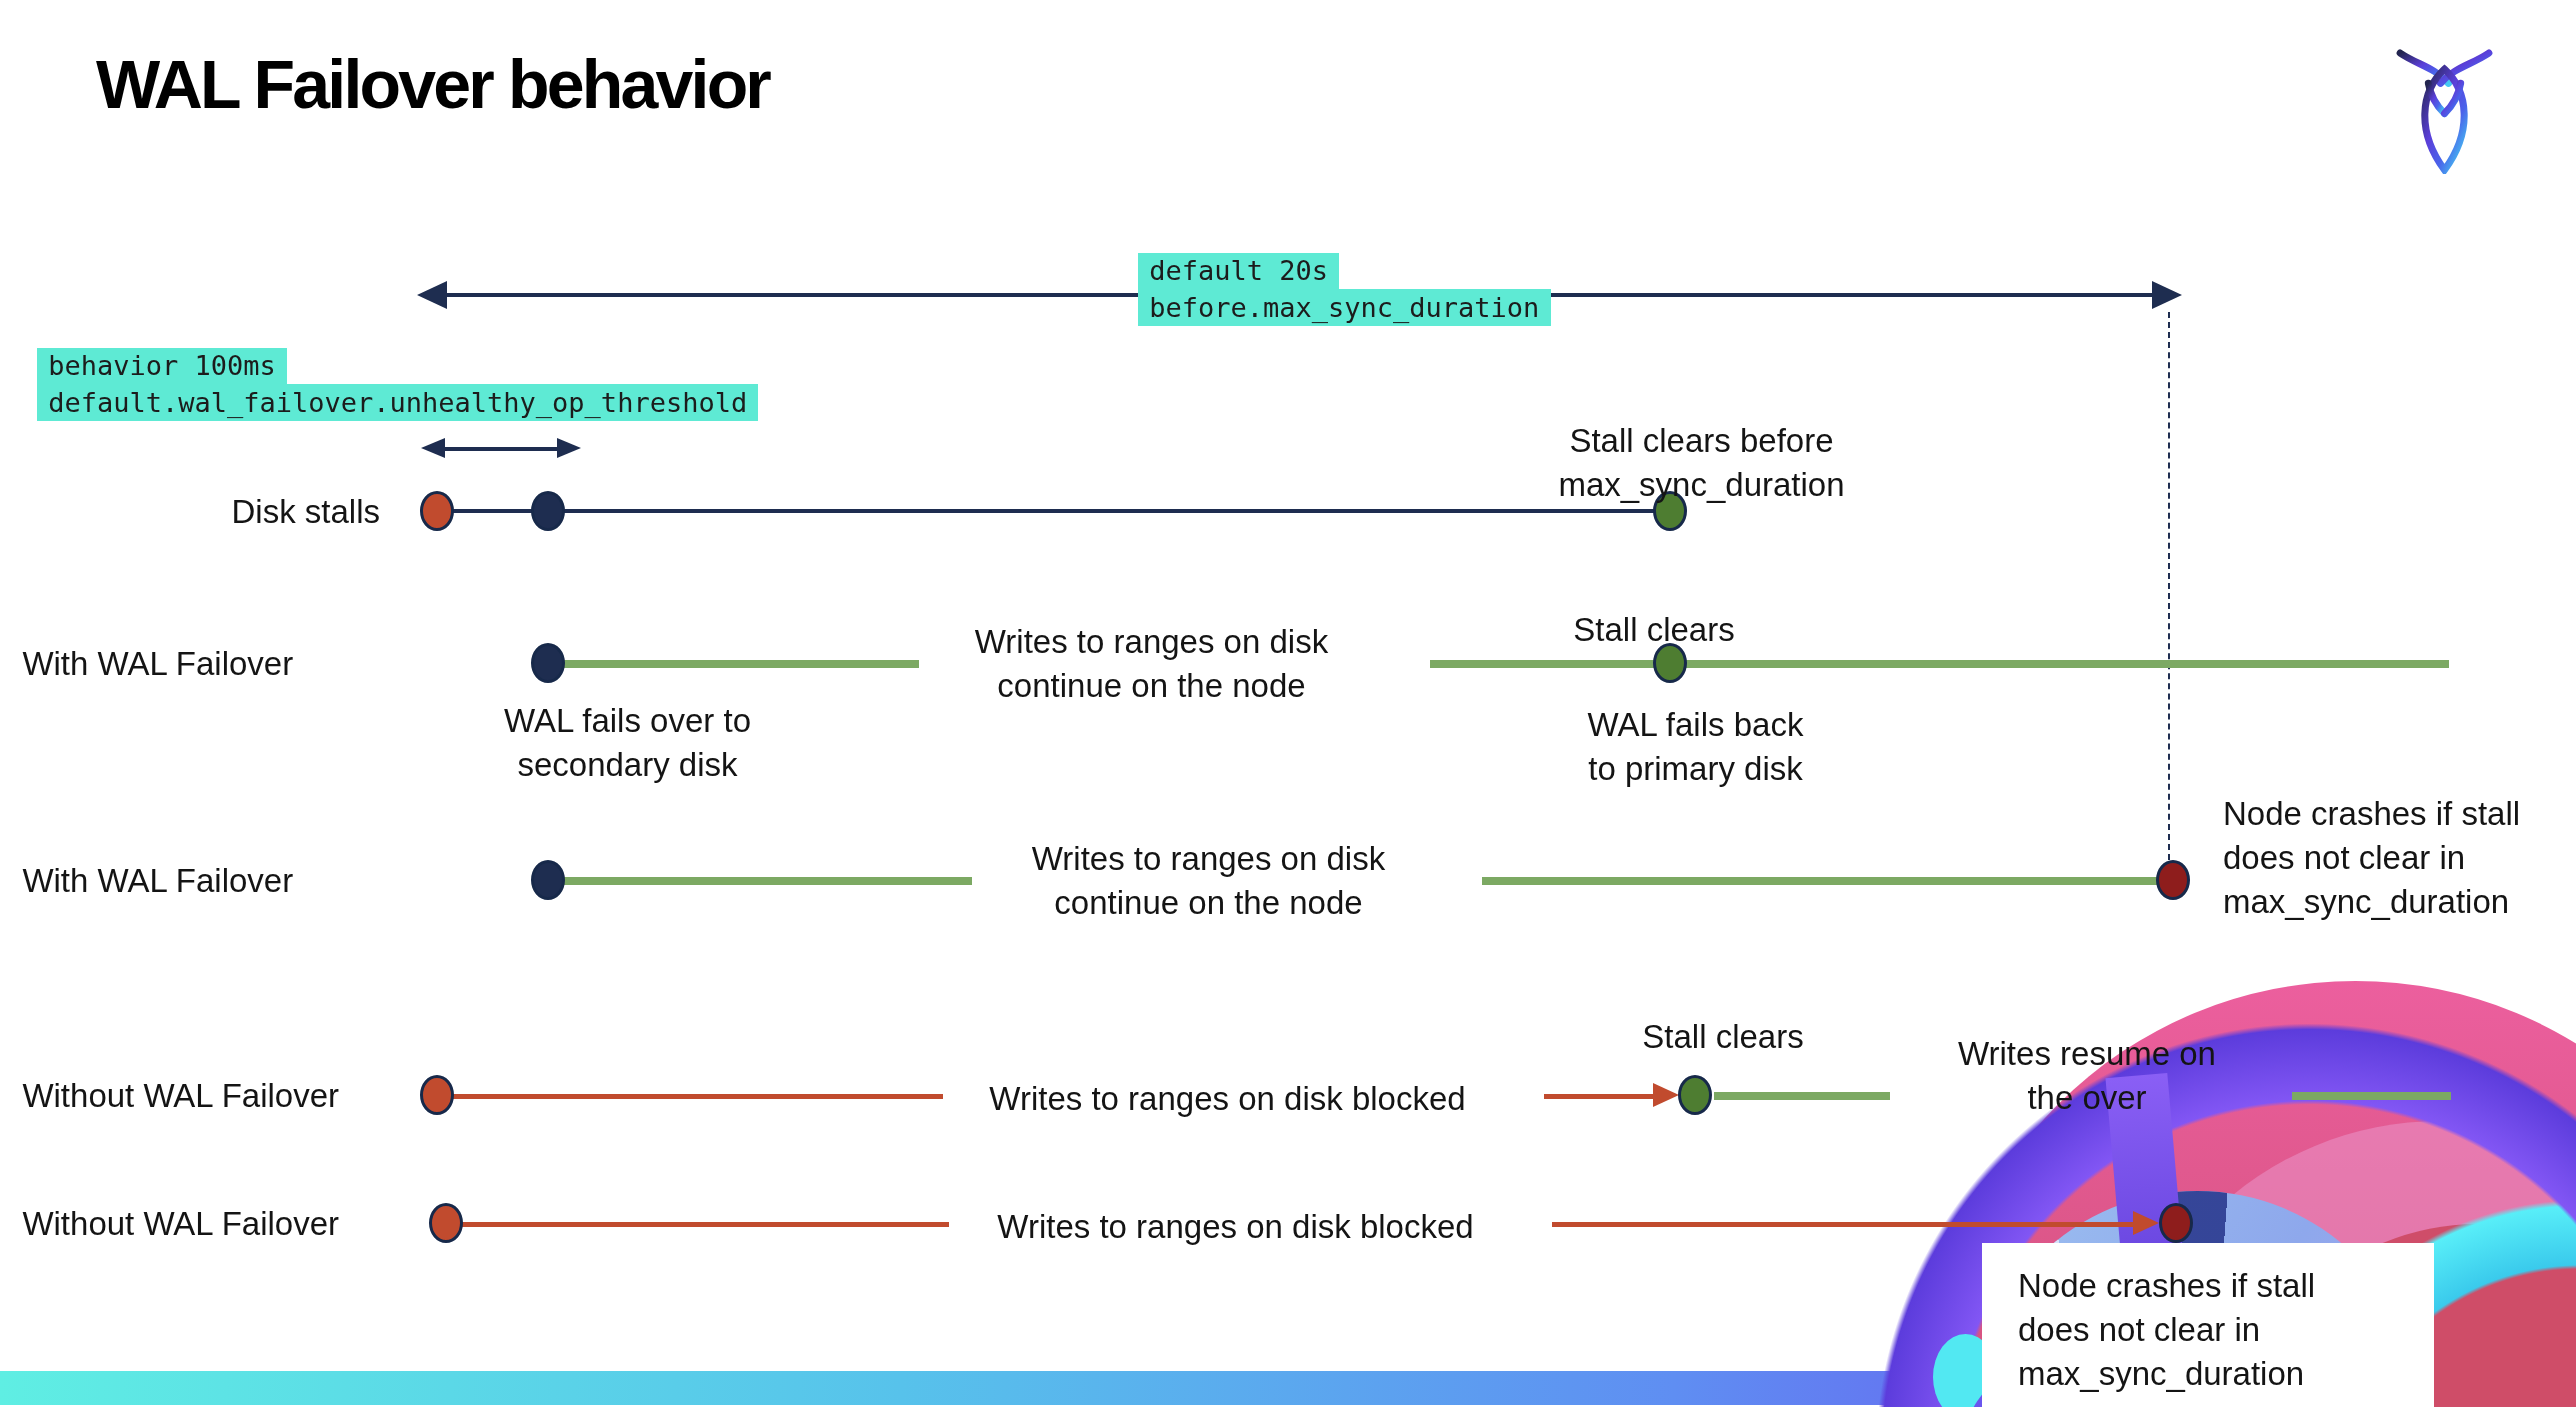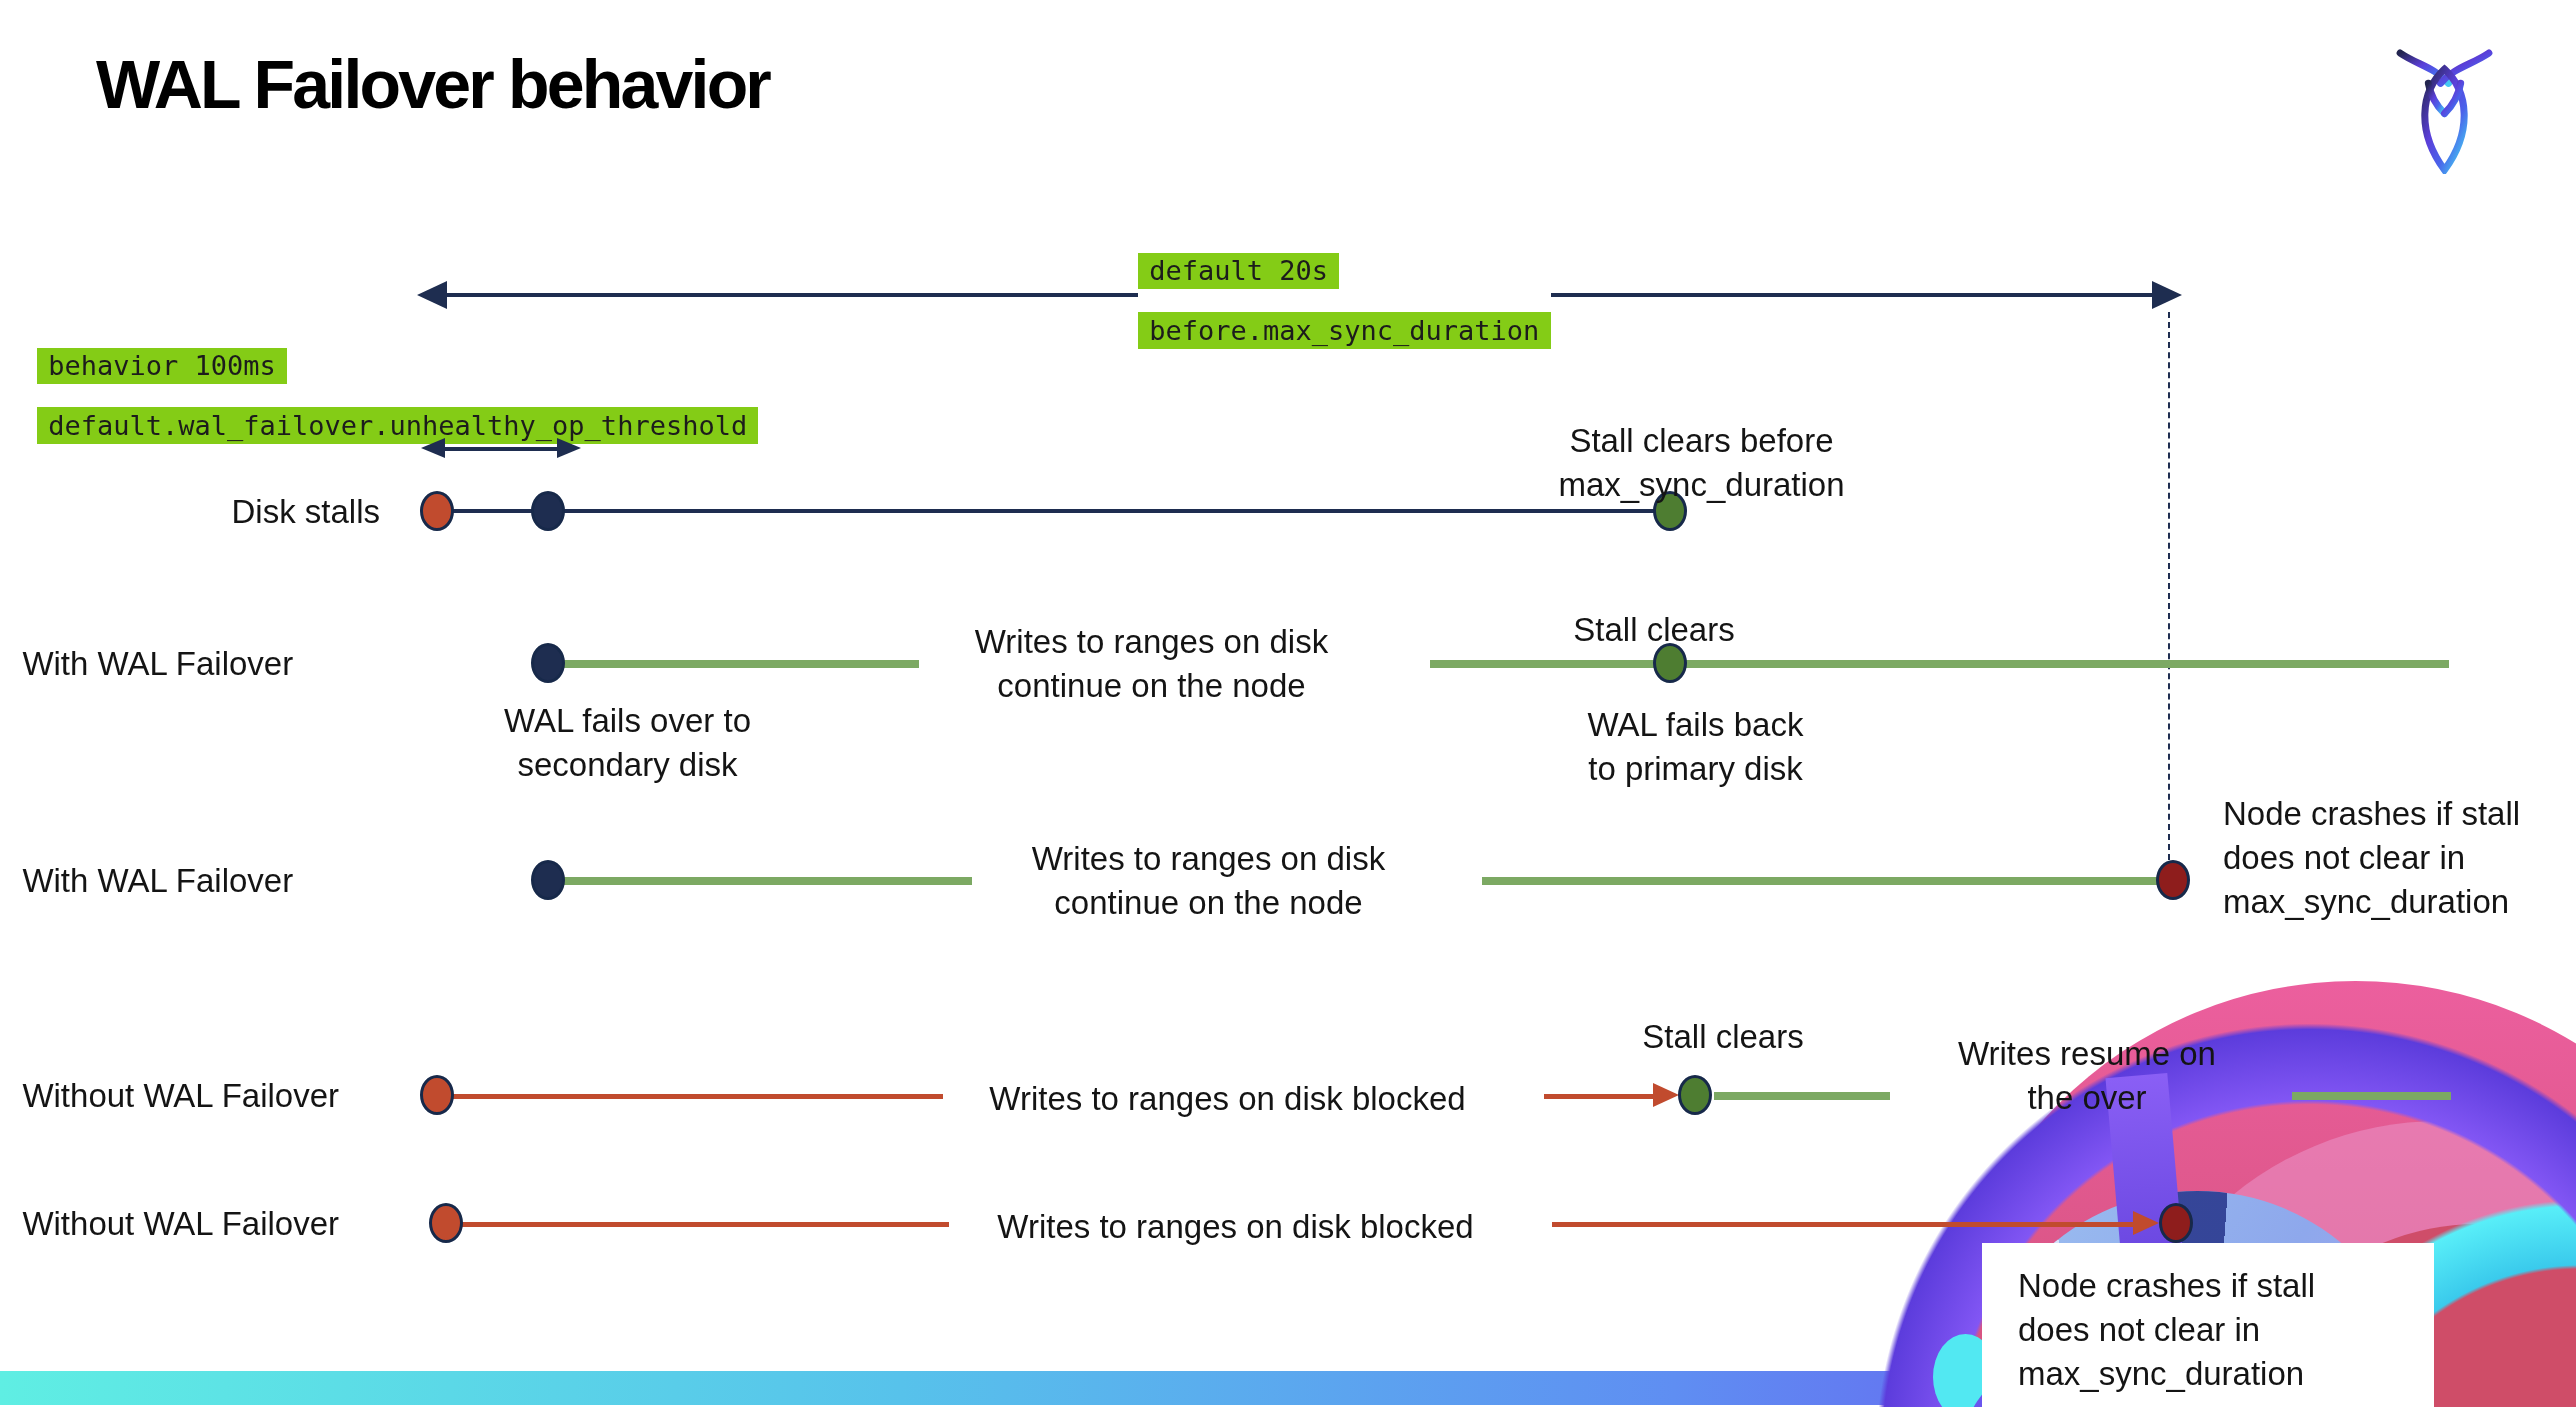--- a/index.html
+++ b/index.html
@@ -3,21 +3,21 @@
 <meta charset="utf-8">
 <style>
   html,body{margin:0;padding:0;background:#fff;}
   .slide{position:relative;width:2576px;height:1408px;background:#ffffff;overflow:hidden;
          font-family:"Liberation Sans", sans-serif;color:#141414;}
   
   .title{position:absolute;left:64px;top:45px;font-size:68px;font-weight:bold;letter-spacing:-2.8px;color:#000000;margin-left:32px;}
   
   .mono-group{position:absolute;background:#ffffff;padding:3.7px 0;z-index:5;}
   .mono-label{font-family:"DejaVu Sans Mono", monospace;font-size:27px;color:#1c1c1c;
-              background:#84cc16;padding:2.8px 11.2px;display:table;margin-bottom:23px;}
+              background:#5eead4;padding:2.8px 11.2px;display:table;margin-bottom:0;}
   
   .line{position:absolute;z-index:5;}
   .navy-line{height:3.7px;background:#1e2d50;}
   .green-line{height:8.4px;background:#7ca963;}
   .red-line{height:4.7px;background:#c14b2e;}
   .dashed-v{position:absolute;width:0;border-left:2.8px dashed #1e2d50;z-index:5;}
   .dot{position:absolute;width:28px;height:34px;border:3.7px solid #17294a;border-radius:50%;z-index:5;}
   .dot.red{background:#c14b2e;}
   .dot.navy{background:#1e2d50;}
   .dot.green{background:#4e7d31;}

